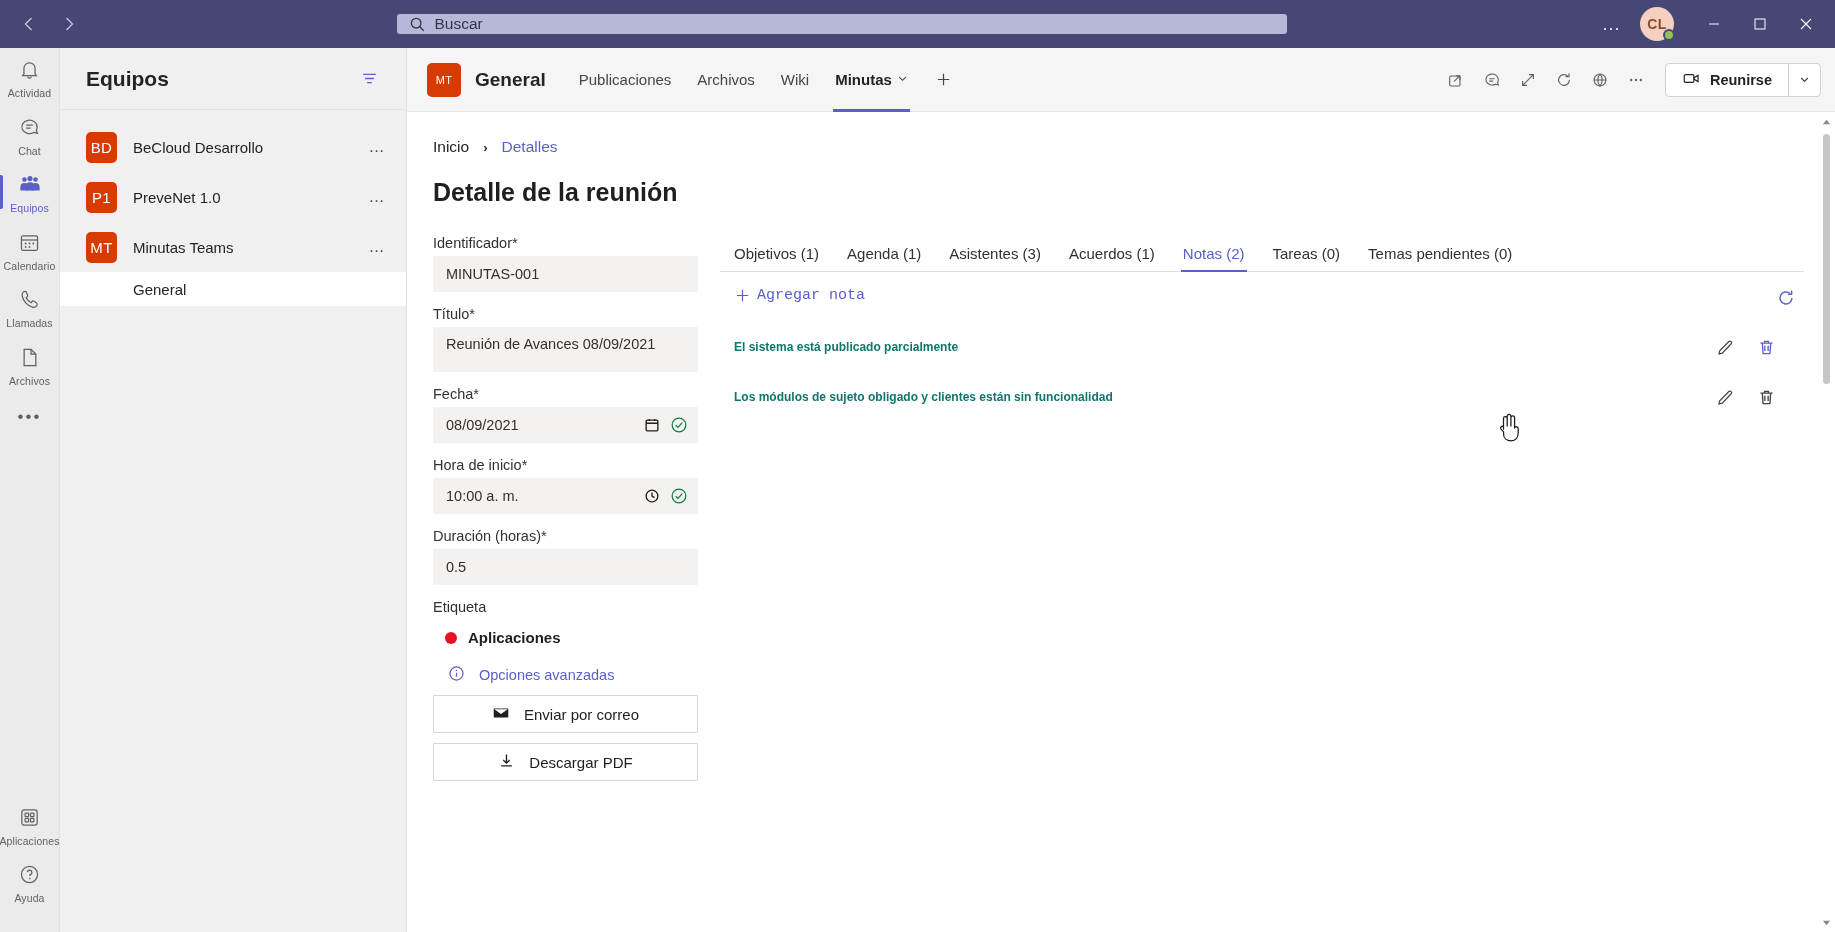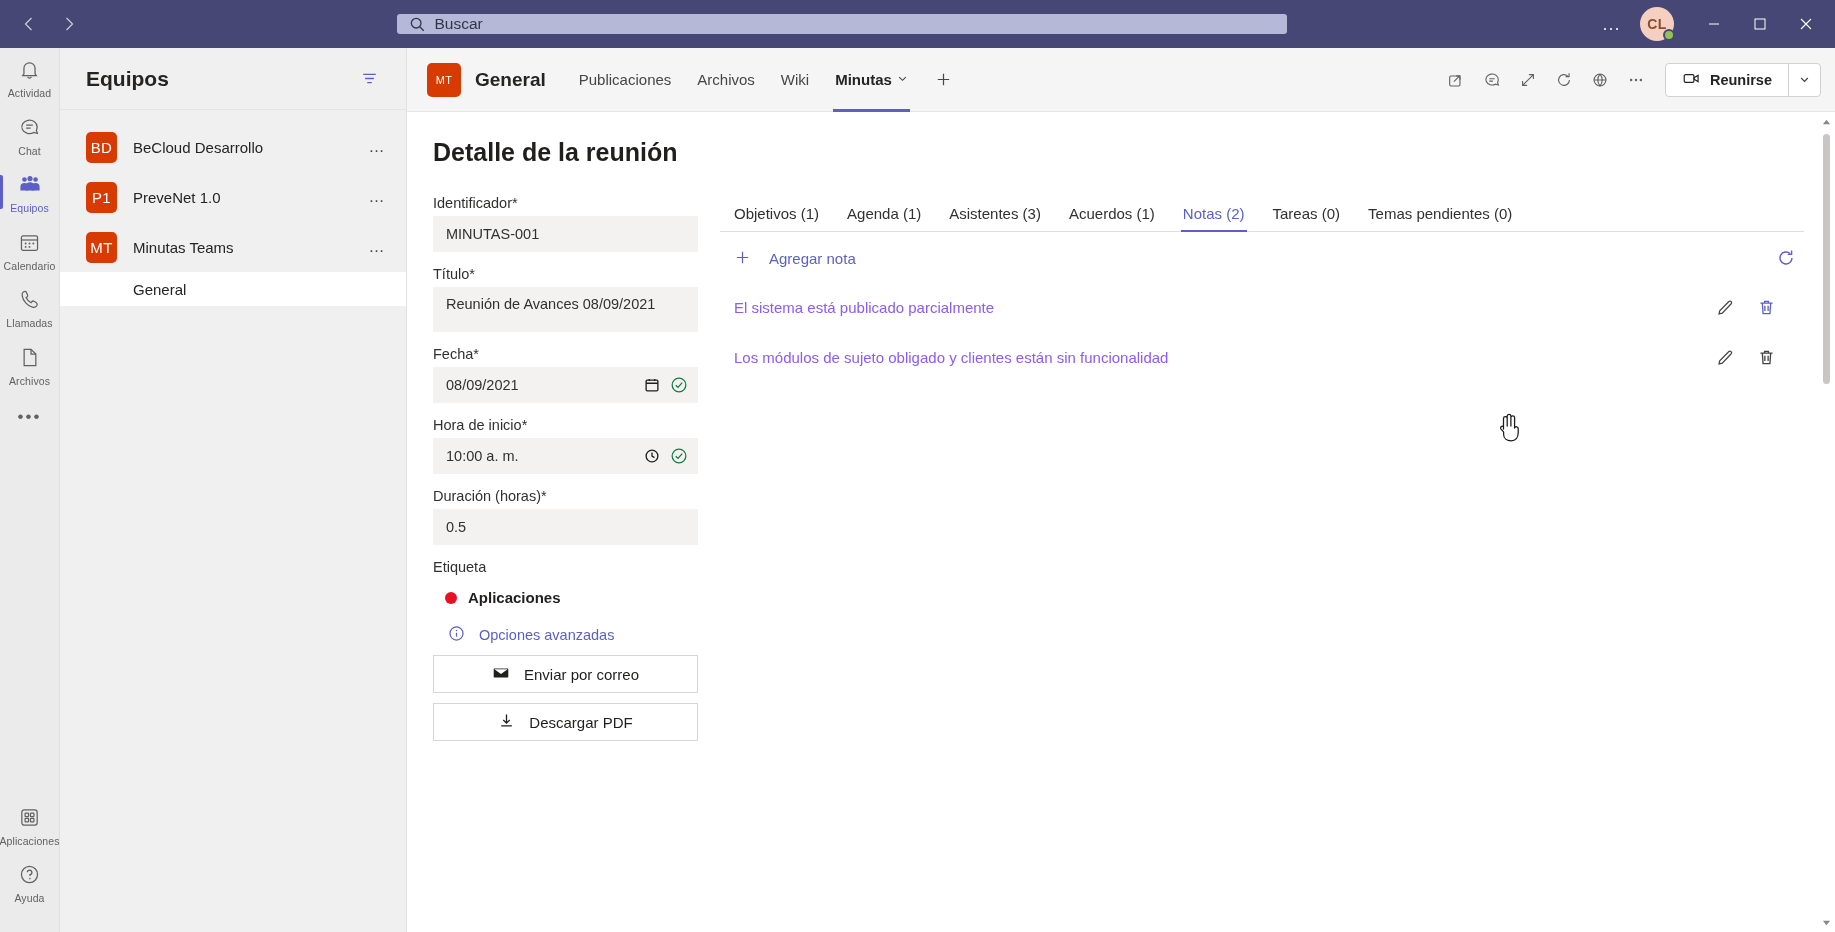--- a/index.html
+++ b/index.html
@@ -191,27 +191,27 @@
   .dtab {
     padding: 6px 14px 9px; font-size: 15px; color: #323130; cursor: pointer; position: relative; white-space: nowrap;
   }
   .dtab.active { color: #5b5fc7; }
   .dtab.active::after {
     content: ""; position: absolute; left: 12px; right: 12px; bottom: -1px; height: 2px; background: #5b5fc7;
   }
   .notes-toolbar {
     display: flex; align-items: center; justify-content: space-between; padding: 12px 4px 10px 14px;
   }
-  .add-note { display: flex; align-items: center; gap: 18px; color: #5b5fc7; font-size: 15px; cursor: pointer; }
+  .add-note { display: flex; align-items: flex-start; gap: 6px; color: #5b5fc7; font-size: 15px; cursor: pointer; font-family: Liberation Mono, monospace; }
   .add-note .plus { font-size: 21px; line-height: 1; font-weight: 300; }
   .refresh-btn { color: #5b5fc7; cursor: pointer; display: flex; padding: 4px; }
   .note-row {
     display: flex; align-items: center; padding: 12px 8px 12px 14px; gap: 14px; min-height: 50px;
   }
-  .note-text { flex: 1; font-size: 15px; color: #8b5cf6; }
+  .note-text { flex: 1; font-size: 12px; color: #0f766e; font-weight: bold; }
   .note-actions { display: flex; align-items: center; gap: 22px; padding-right: 20px; }
   .note-ico { color: #424242; cursor: pointer; display: flex; }
   .note-ico.hot { color: #5b5fc7; }
 
   
   .scroll-track {
     position: absolute; right: 2px; top: 0; bottom: 0; width: 10px;
   }
   .scroll-up, .scroll-down {
     position: absolute; right: 0; width: 14px; height: 16px; display: flex;
@@ -506,20 +506,25 @@
                   <path d="M2.4 4.4 L6 8 L9.6 4.4"></path>
                 </svg>
             </div>
           </div>
         </div>
       </div>
 
       <div class="content">
         <div class="content-inner">
 
+          <div class="breadcrumb">
+            <span class="crumb">Inicio</span>
+            <span class="crumb-sep">›</span>
+            <span class="crumb current">Detalles</span>
+          </div>
 
           <div class="page-title">Detalle de la reunión</div>
 
           <div class="two-col">
 
             <div class="form-col">
 
               <div class="field">
                 <label class="field-label">Identificador*</label>
                 <div class="field-input">

